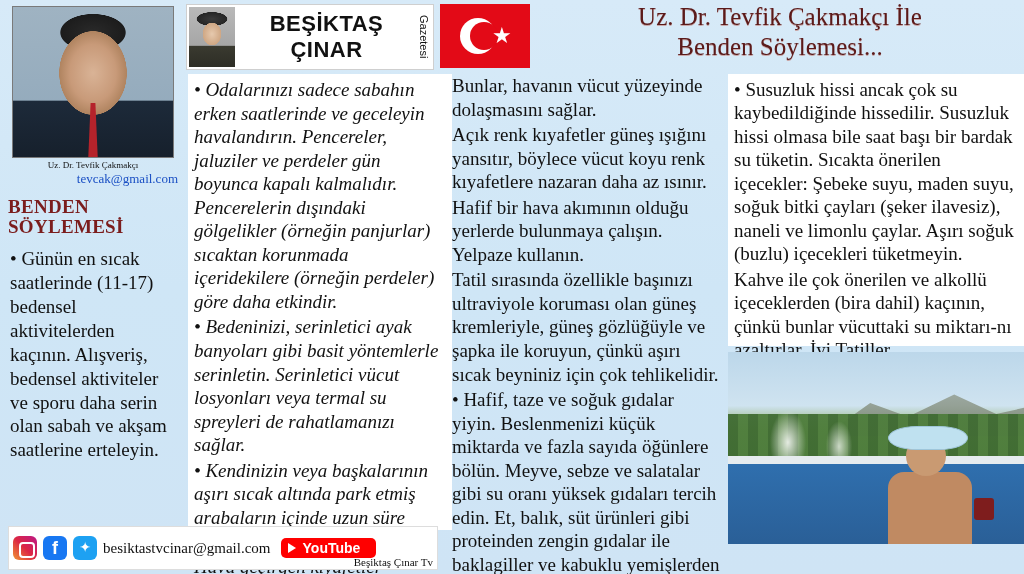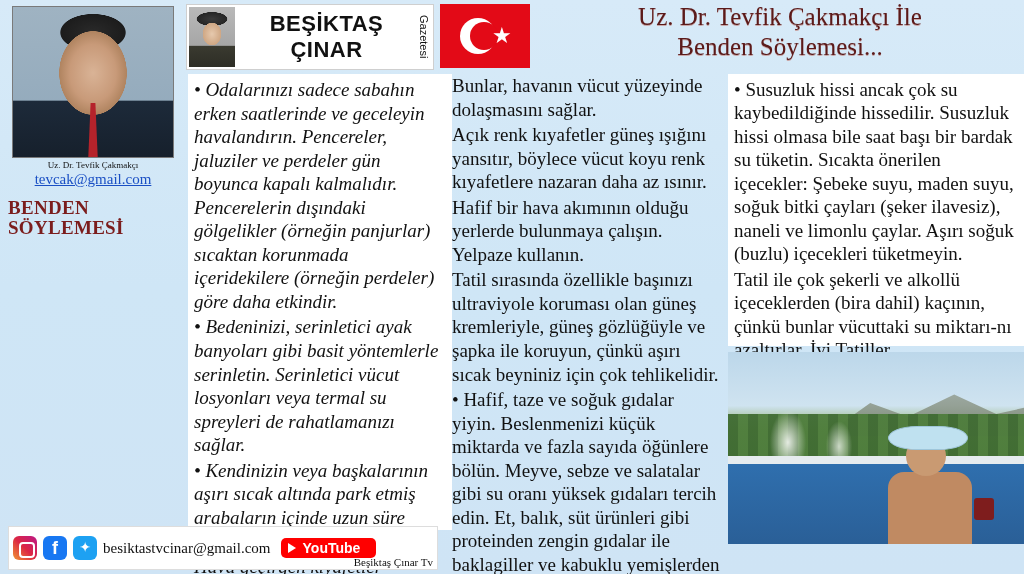--- a/index.html
+++ b/index.html
@@ -35,21 +35,21 @@
   }
   .portrait:after{
     content:"";position:absolute;left:50%;top:64%;transform:translateX(-50%);
     width:16px;height:56px;background:#b5232b;
     clip-path:polygon(35% 0,65% 0,80% 100%,20% 100%);
   }
   .portrait-caption{
     text-align:center;font-size:9px;color:#111;margin-top:2px;
   }
   .portrait-mail{
-    text-align:center;font-size:15px;color:#1a4fc4;text-decoration:underline;margin-top:1px;
+    text-align:right;font-size:13px;color:#1a4fc4;margin-top:1px;
   }
   .left-title{
     text-align:left;font-weight:bold;font-size:19px;color:#7b1d1d;
     line-height:1.05;margin-top:10px;letter-spacing:.3px;
   }
   .left-body{
     font-size:19px;line-height:1.26;color:#111;margin-top:10px;padding:0 2px;
     text-align:left;
   }
 
@@ -194,20 +194,21 @@
   <div class="left-col">
     <div class="portrait-box">
       <div class="portrait"></div>
     </div>
     <div class="portrait-caption">Uz. Dr. Tevfik Çakmakçı</div>
     <div class="portrait-mail">tevcak@gmail.com</div>
     <div class="left-title">
       <div>BENDEN</div>
       <div>SÖYLEMESİ</div>
     </div>
+    <div class="left-body">• Günün en sıcak saatlerinde (11-17) bedensel aktivitelerden kaçının. Alışveriş, bedensel aktiviteler ve sporu daha serin olan sabah ve akşam saatlerine erteleyin.</div>
   </div>
 
   <div class="masthead">
     <div class="ataturk"></div>
     <div class="masthead-name">BEŞİKTAŞ ÇINAR</div>
     <div class="gazetesi">Gazetesi</div>
   </div>
 
   <div class="flag">
     <div class="crescent"></div>
@@ -230,21 +231,21 @@
   <div class="col col-3">
     <p>Bunlar, havanın vücut yüzeyinde dolaşmasını sağlar.</p>
     <p>Açık renk kıyafetler güneş ışığını yansıtır, böylece vücut koyu renk kıyafetlere nazaran daha az ısınır.</p>
     <p>Hafif bir hava akımının olduğu yerlerde bulunmaya çalışın. Yelpaze kullanın.</p>
     <p>Tatil sırasında özellikle başınızı ultraviyole koruması olan güneş kremleriyle, güneş gözlüğüyle ve şapka ile koruyun, çünkü aşırı sıcak beyniniz için çok tehlikelidir.</p>
     <p>• Hafif, taze ve soğuk gıdalar yiyin. Beslenmenizi küçük miktarda ve fazla sayıda öğünlere bölün. Meyve, sebze ve salatalar gibi su oranı yüksek gıdaları tercih edin. Et, balık, süt ürünleri gibi proteinden zengin gıdalar ile baklagiller ve kabuklu yemişlerden de uzak durmak veya bunların tüketimini azaltmak gerekir, çünkü bunlar vücut ısısını yükseltirler.</p>
   </div>
 
   <div class="col-4-box">
     <p style="margin:0 0 2px 0;">• Susuzluk hissi ancak çok su kaybedildiğinde hissedilir. Susuzluk hissi olmasa bile saat başı bir bardak su tüketin. Sıcakta önerilen içecekler: Şebeke suyu, maden suyu, soğuk bitki çayları (şeker ilavesiz), naneli ve limonlu çaylar. Aşırı soğuk (buzlu) içecekleri tüketmeyin.</p>
-    <p style="margin:0;">Tatil ile çok şekerli ve alkollü içeceklerden (bira dahil) kaçının, çünkü bunlar vücuttaki su miktarı-nı azaltırlar. İyi Tatiller...</p>
+    <p style="margin:0;">Kahve ile çok önerilen ve alkollü içeceklerden (bira dahil) kaçının, çünkü bunlar vücuttaki su miktarı-nı azaltırlar. İyi Tatiller...</p>
   </div>
 
   <div class="photo">
     <div class="mountain"></div>
     <div class="trees"></div>
     <div class="fountain"></div>
     <div class="fountain2"></div>
     <div class="pool-edge"></div>
     <div class="pool"></div>
     <div class="boy-body"></div>

